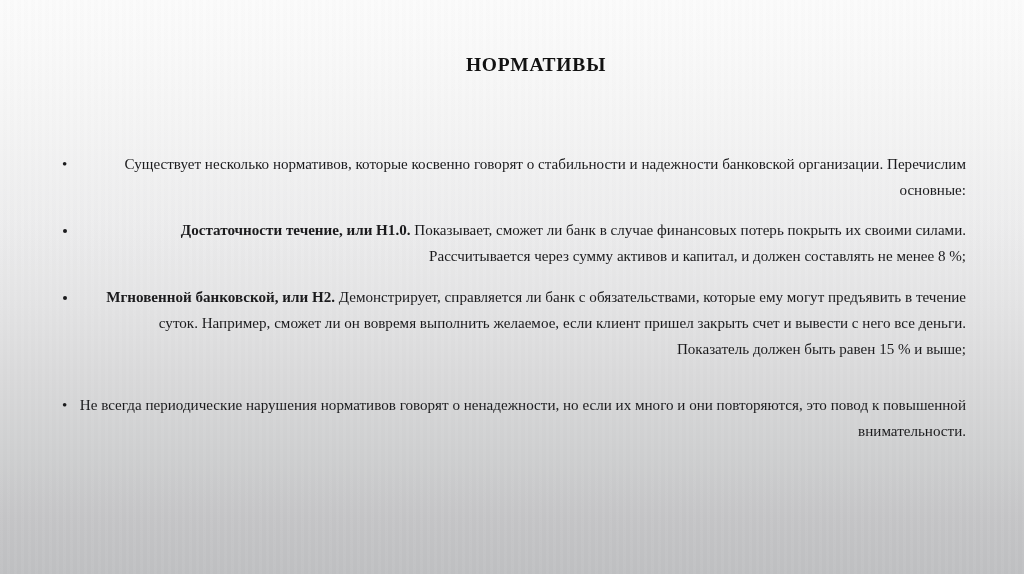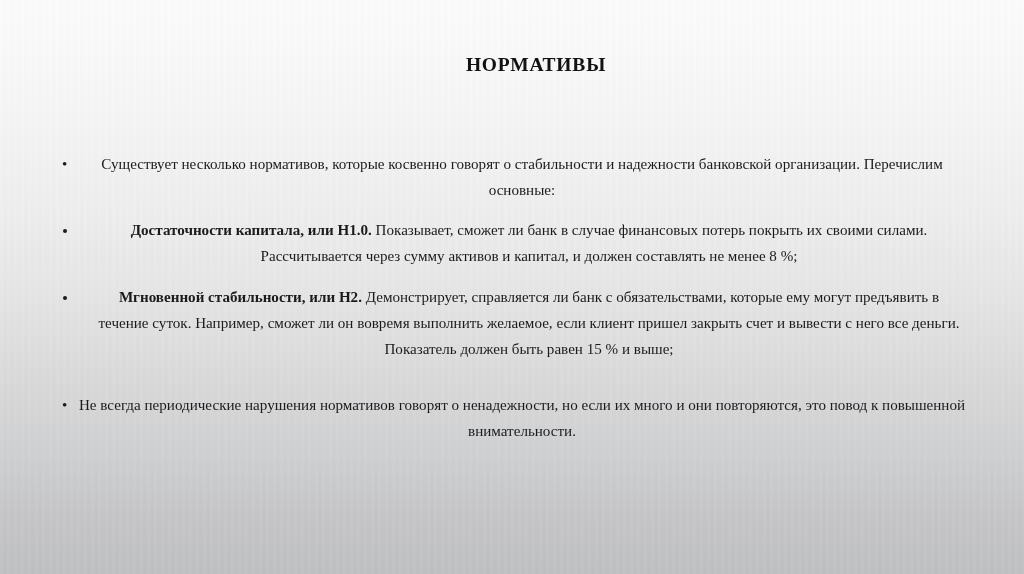--- a/index.html
+++ b/index.html
@@ -103,21 +103,21 @@
   .bullet-row.term .marker .dot {
     display: block;
     width: 4px;
     height: 4px;
     border-radius: 50%;
     background: #1b1b1d;
   }
 
   .bullet-text {
     flex: 1 1 auto;
-    text-align: center;
+    text-align: right;
   }
   .bullet-text b {
     font-weight: bold;
   }
   .gap-medium { height: 15px; }
   .gap-large  { height: 16px; }
 </style>
 </head>
 <body>
 
@@ -134,32 +134,32 @@
       </span>
     </div>
 
     <div class="gap-medium"></div>
 
     <div class="bullet-row term">
       <span class="marker">
           <span class="dot"></span>
         </span>
       <span class="bullet-text">
-        <b>Достаточности капитала, или Н1.0.</b><span> Показывает, сможет ли банк в случае финансовых потерь покрыть их своими силами. Рассчитывается через сумму активов и капитал, и должен составлять не менее 8 %;</span>
+        <b>Достаточности течение, или Н1.0.</b><span> Показывает, сможет ли банк в случае финансовых потерь покрыть их своими силами. Рассчитывается через сумму активов и капитал, и должен составлять не менее 8 %;</span>
       </span>
     </div>
 
     <div class="gap-large"></div>
 
     <div class="bullet-row term">
       <span class="marker">
           <span class="dot"></span>
         </span>
       <span class="bullet-text">
-        <b>Мгновенной стабильности, или Н2.</b><span> Демонстрирует, справляется ли банк с обязательствами, которые ему могут предъявить в течение суток. Например, сможет ли он вовремя выполнить желаемое, если клиент пришел закрыть счет и вывести с него все деньги. Показатель должен быть равен 15 % и выше;</span>
+        <b>Мгновенной банковской, или Н2.</b><span> Демонстрирует, справляется ли банк с обязательствами, которые ему могут предъявить в течение суток. Например, сможет ли он вовремя выполнить желаемое, если клиент пришел закрыть счет и вывести с него все деньги. Показатель должен быть равен 15 % и выше;</span>
       </span>
     </div>
 
     <div class="gap-large"></div>
 
 
     <div class="gap-medium"></div>
 
     <div class="bullet-row plain">
       <span class="marker">•</span>

